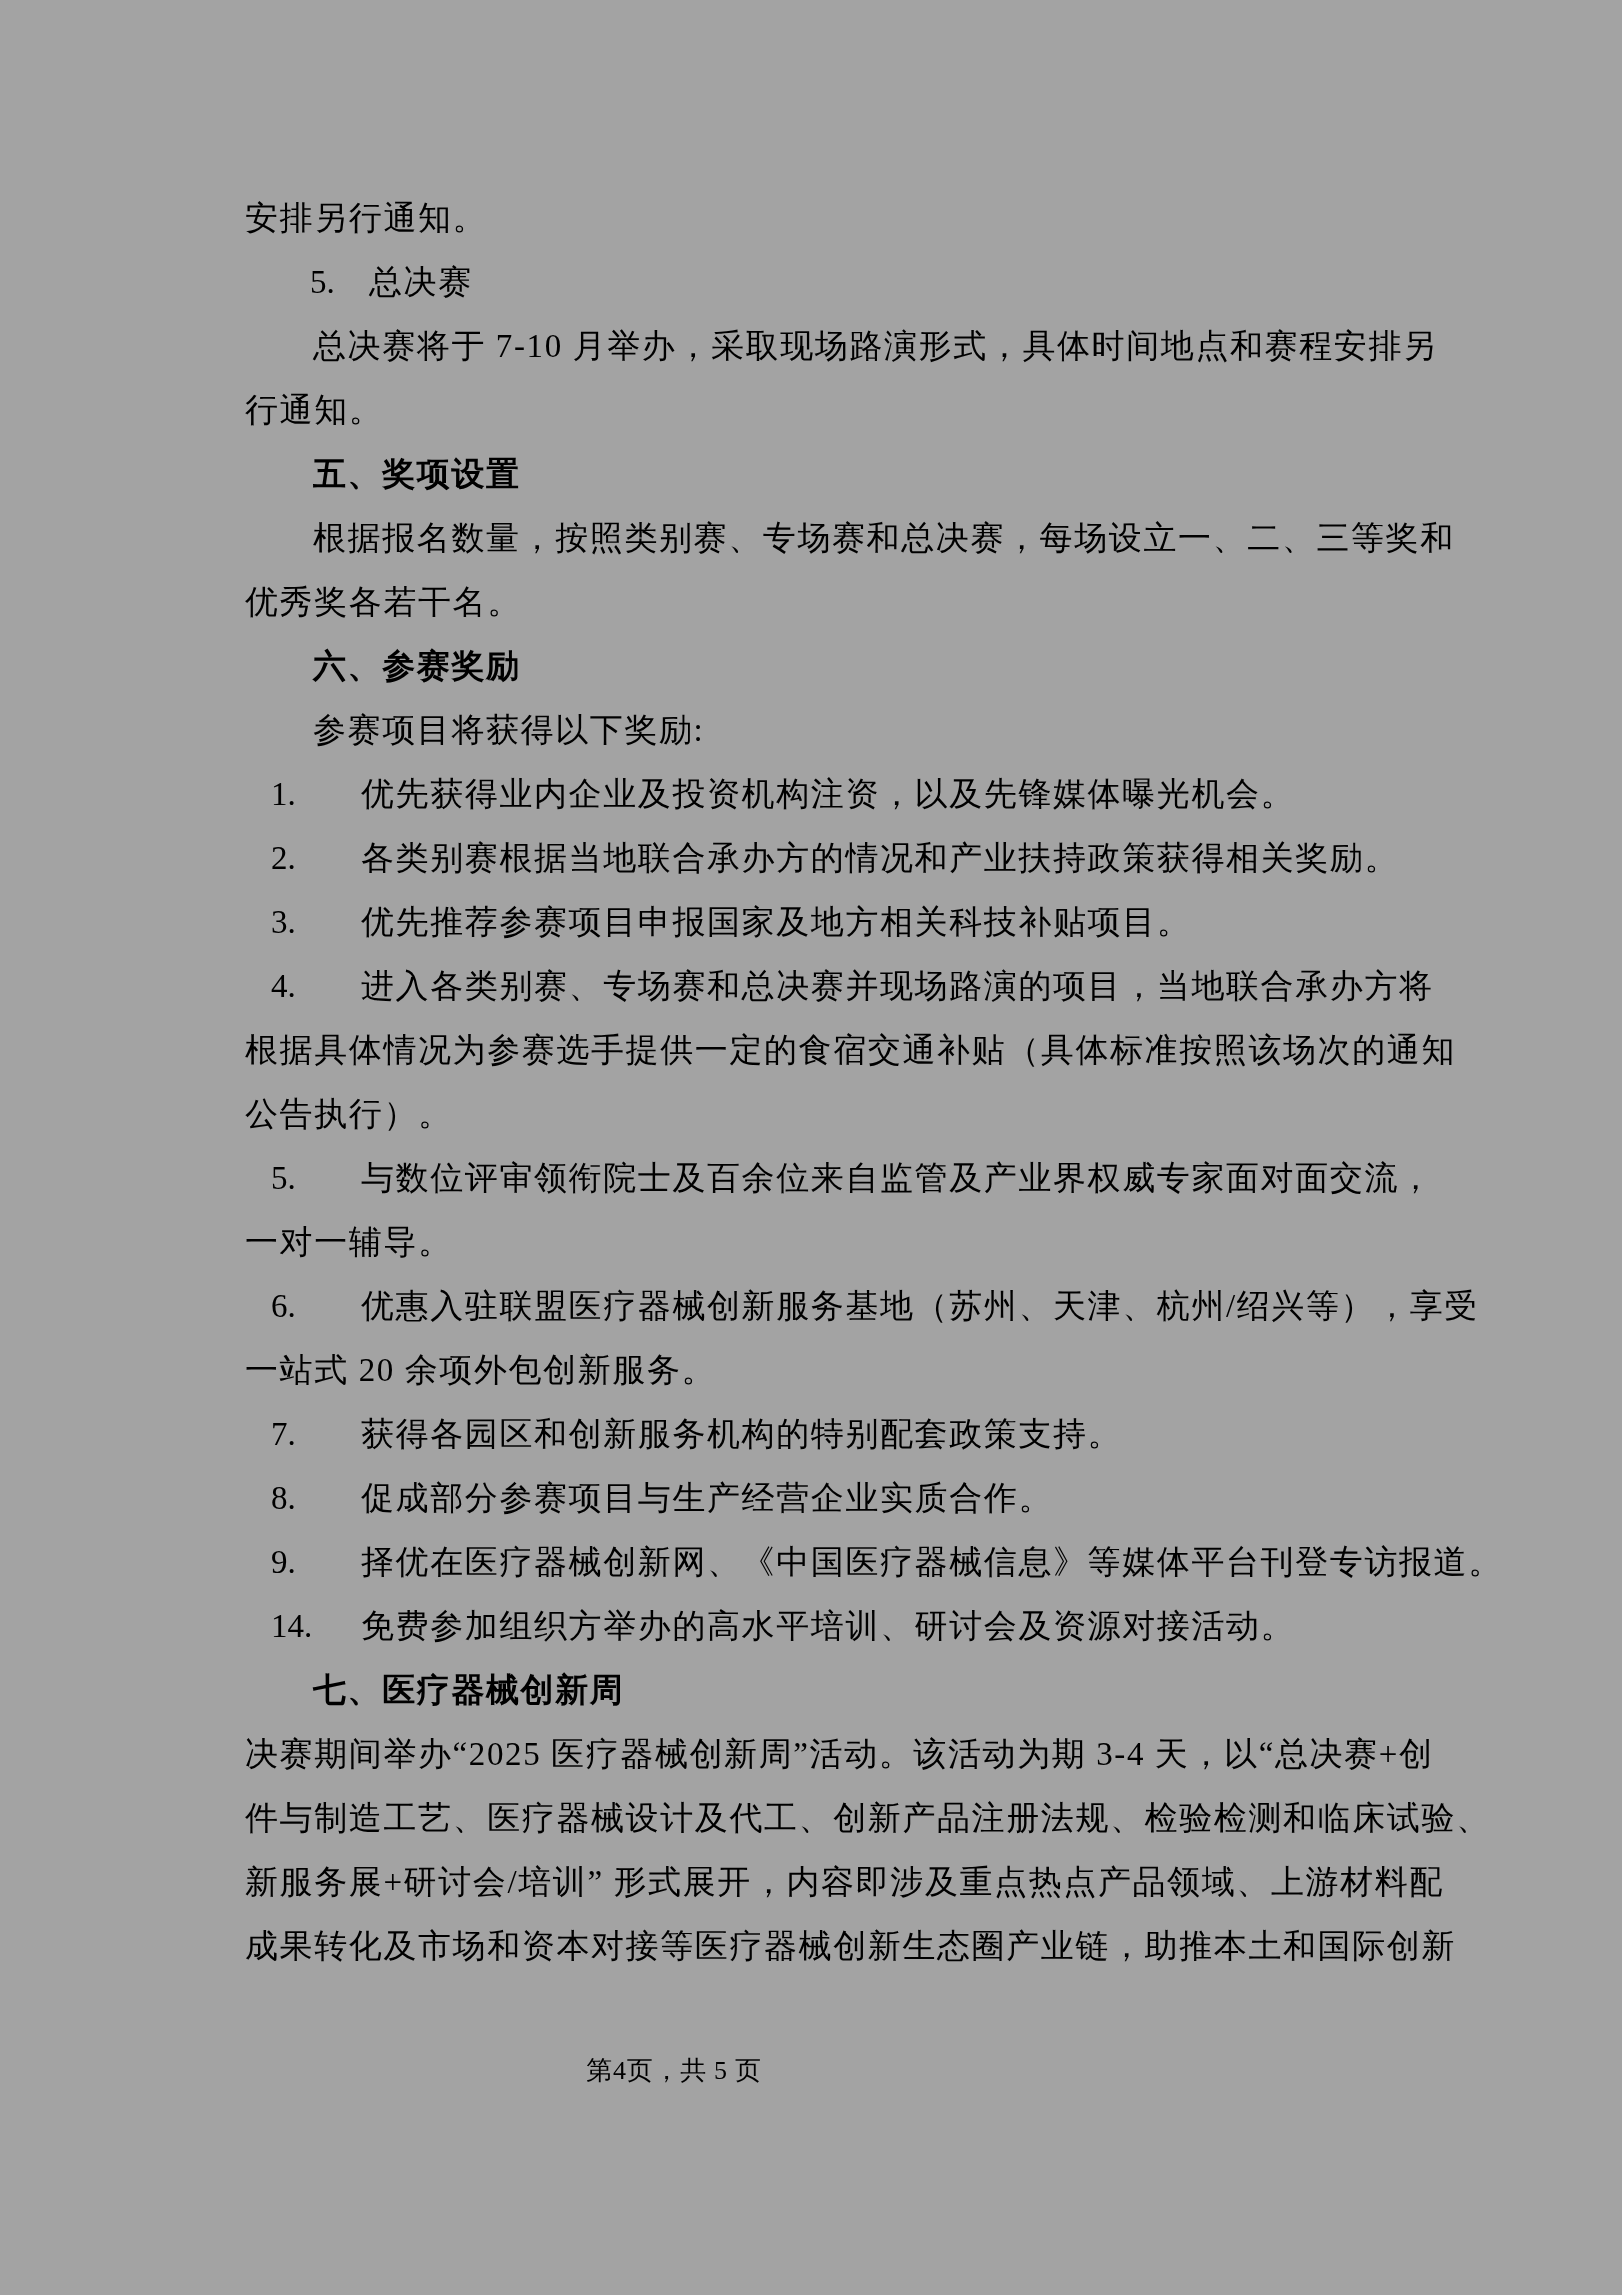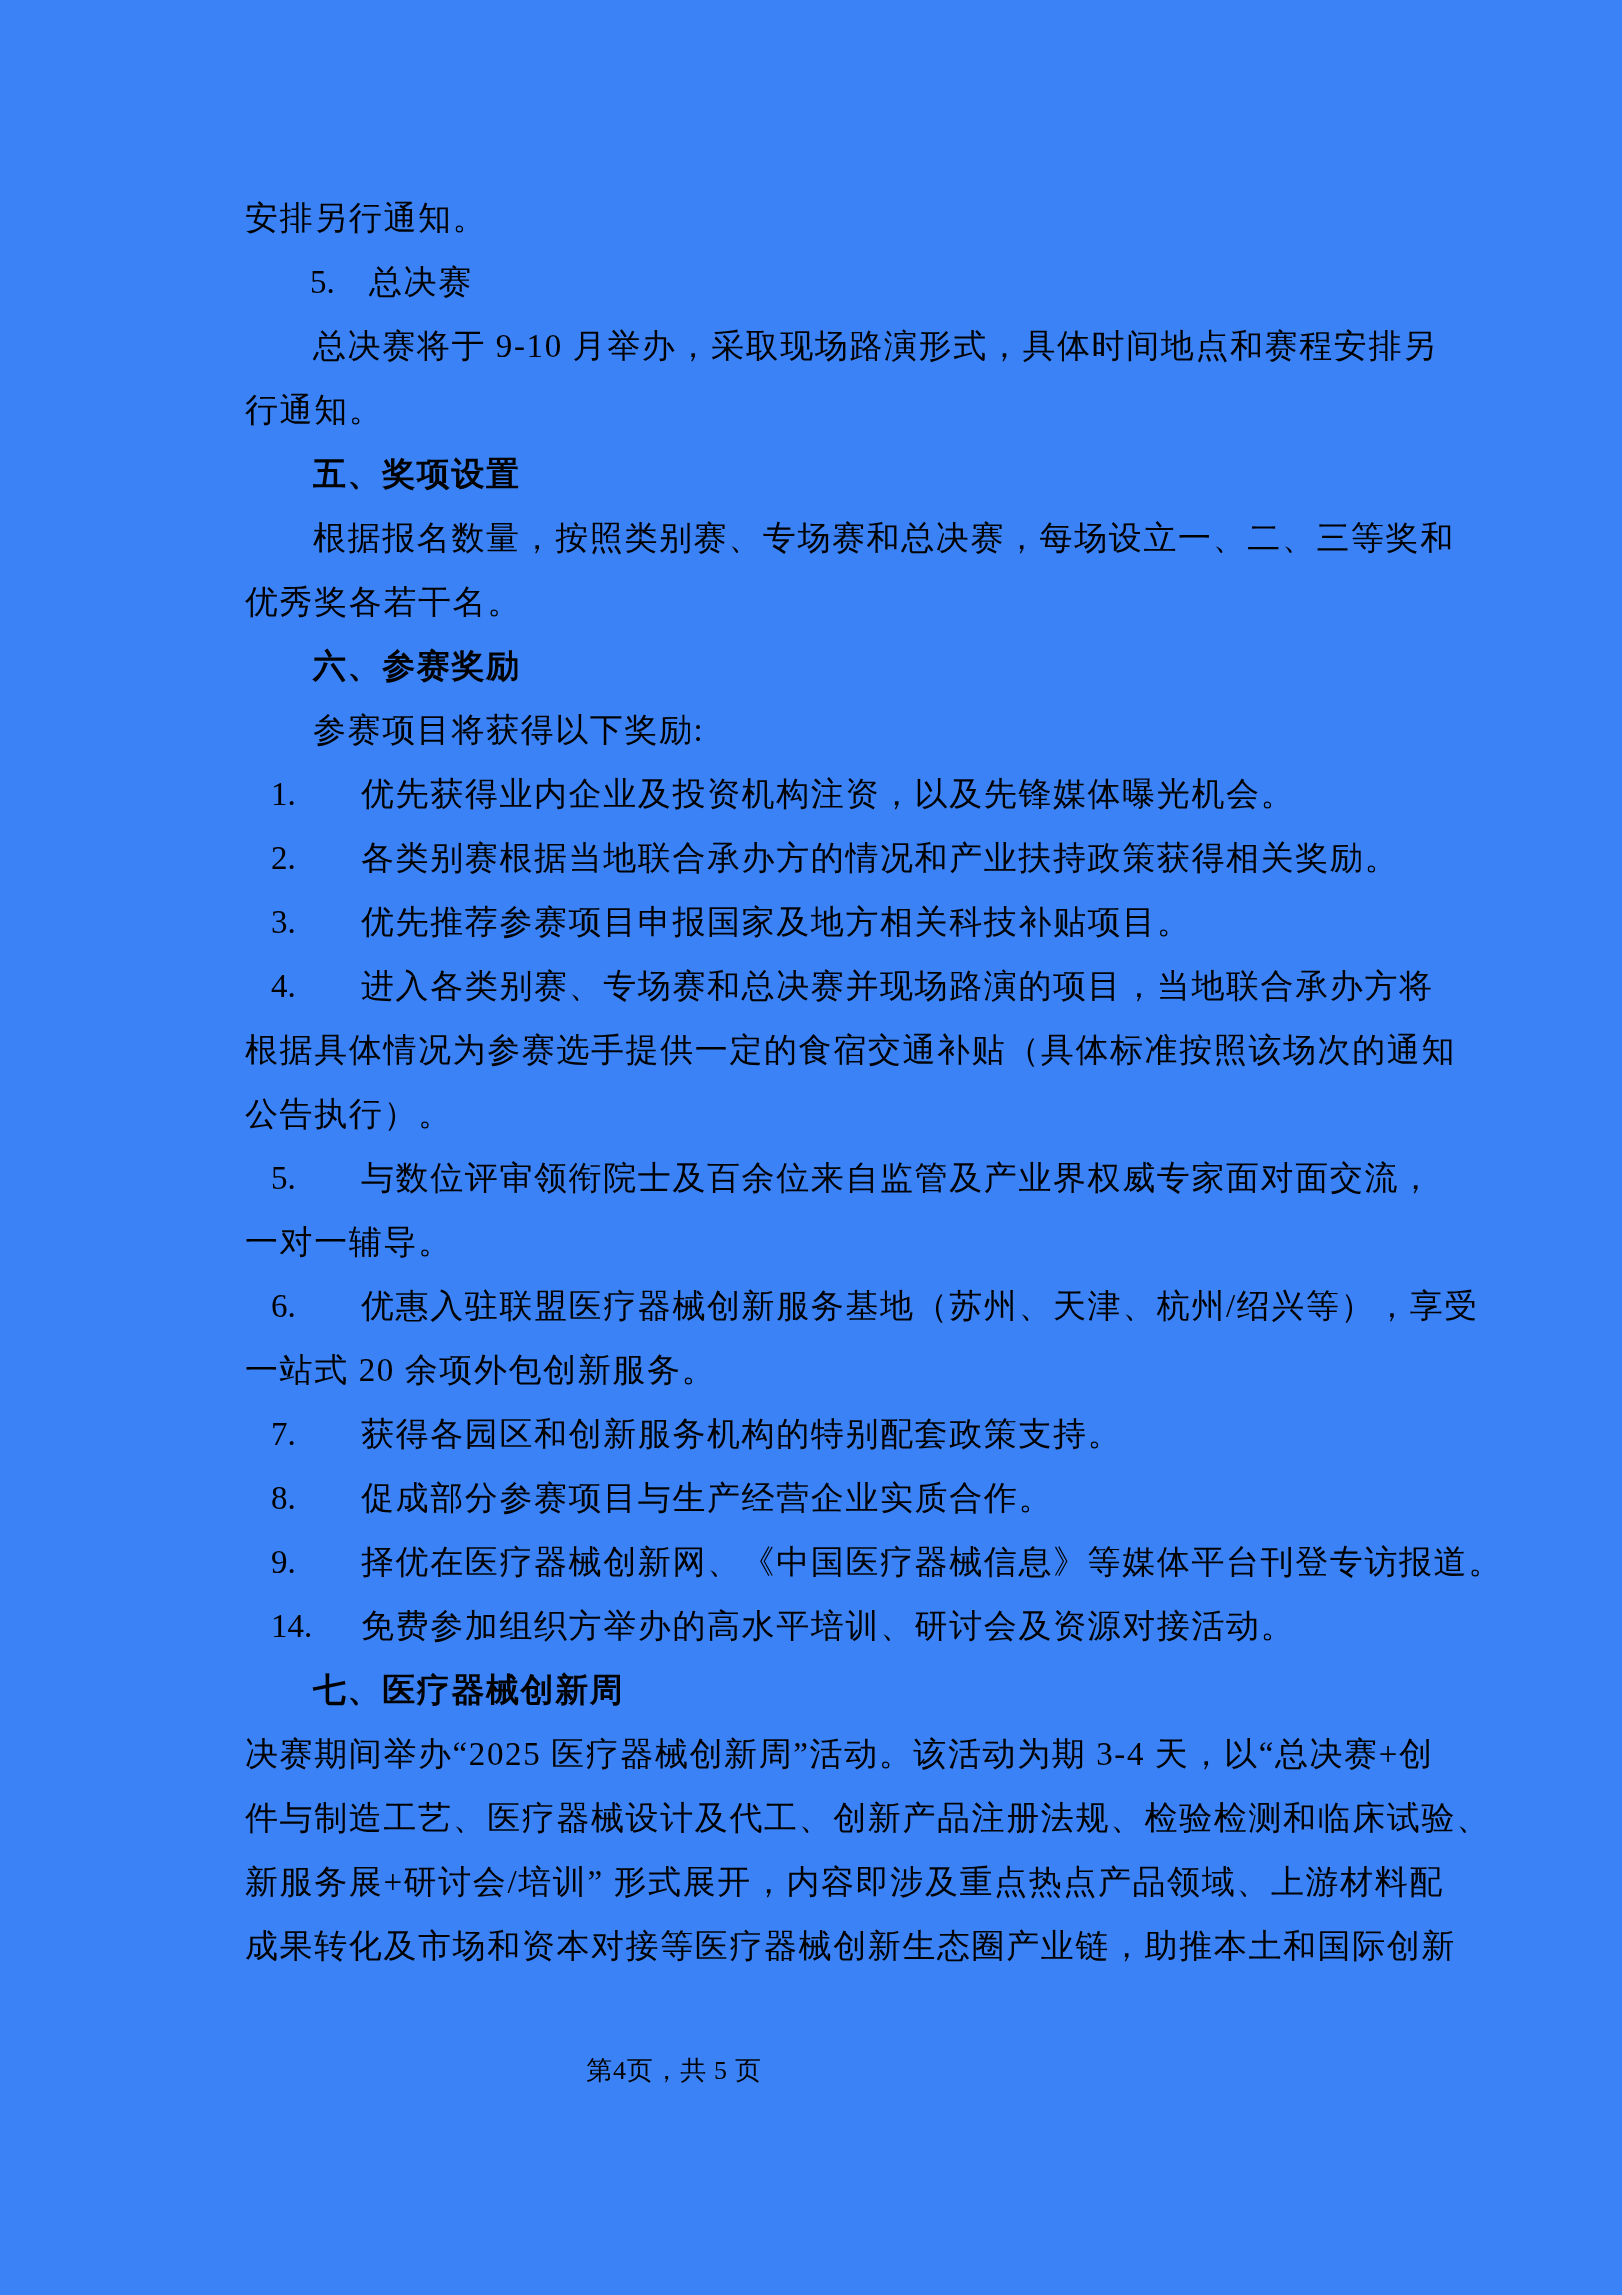--- a/index.html
+++ b/index.html
@@ -11,21 +11,21 @@
     width: 1623px;
     height: 2295px;
     position: relative;
     overflow: hidden;
   }
   .page {
     position: absolute;
     left: 0; top: 0;
     width: 1623px;
     height: 2295px;
-    background: #3b82f6;
+    background: #a3a3a3;
     color: #000000;
   }
   .content {
     position: absolute;
     left: 245px;
     top: 186px;
     width: 1152px;
   }
   .ln {
     height: 64px;
@@ -76,21 +76,21 @@
 </head>
 <body>
 
 <div class="page">
   <div class="content">
 
     <div class="ln cont">安排另行通知。</div>
 
     <div class="ln sub"><span class="num">5.</span><span>总决赛</span></div>
 
-    <div class="ln first">总决赛将于 9-10 月举办，采取现场路演形式，具体时间地点和赛程安排另</div>
+    <div class="ln first">总决赛将于 7-10 月举办，采取现场路演形式，具体时间地点和赛程安排另</div>
     <div class="ln cont">行通知。</div>
 
     <div class="ln heading">五、奖项设置</div>
 
     <div class="ln first">根据报名数量，按照类别赛、专场赛和总决赛，每场设立一、二、三等奖和</div>
     <div class="ln cont">优秀奖各若干名。</div>
 
     <div class="ln heading">六、参赛奖励</div>
 
     <div class="ln first">参赛项目将获得以下奖励:</div>

